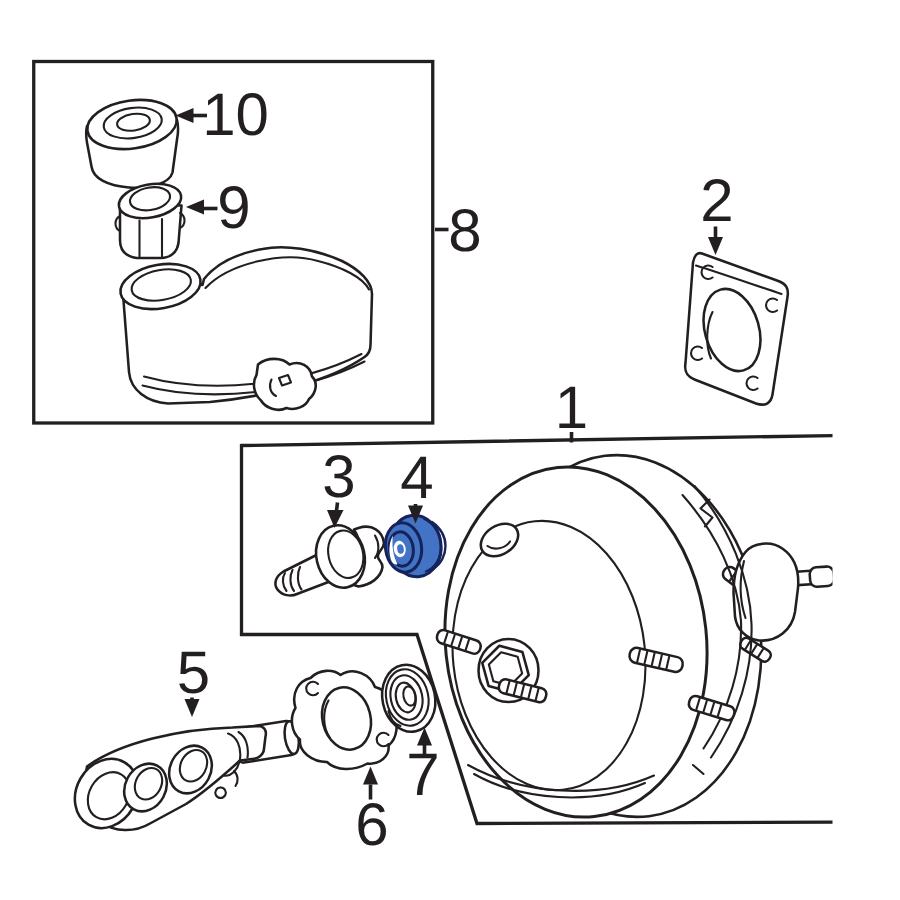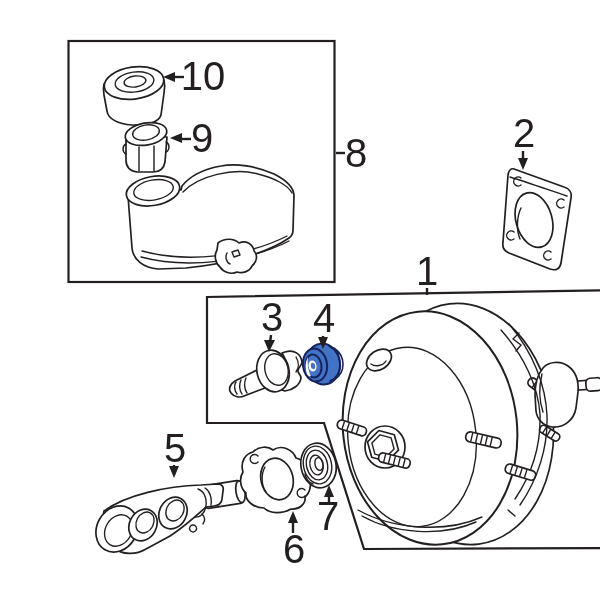--- a/index.html
+++ b/index.html
@@ -1,16 +1,16 @@
 <!DOCTYPE html>
 <html style="--background: #ffffff; --line: #231f20; --part_highlight_fill: #4273c5; --part_highlight_shade: #2d56a5; --part_highlight_outline: #15235a; --part_highlight_gleam: #ffffff;"><head>
 <meta charset="utf-8">
 <style>
   html,body{margin:0;padding:0;background:var(--background,#fff);}
-  .stage{width:555px;height:600px;position:relative;background:var(--background,#fff);overflow:hidden;padding-left:46px;}
+  .stage{width:555px;height:600px;position:relative;background:var(--background,#fff);overflow:hidden;}
   svg{display:block;}
   .s  {fill:#fff;stroke:var(--line,#231f20);stroke-width:1.7;stroke-linecap:round;stroke-linejoin:round;}
   .s2 {fill:#fff;stroke:var(--line,#231f20);stroke-width:2;stroke-linecap:round;stroke-linejoin:round;}
   .sn {fill:none;stroke:var(--line,#231f20);stroke-width:1.4;stroke-linecap:round;stroke-linejoin:round;}
   .box{fill:#fff;stroke:var(--line,#231f20);stroke-width:2.2;stroke-linejoin:miter;}
   .lbl{font-family:"Liberation Sans",sans-serif;font-size:40px;fill:var(--line,#231f20);}
   .ldr{fill:none;stroke:var(--line,#231f20);stroke-width:2.4;}
   .arr{fill:var(--line,#231f20);stroke:none;}
   .hl {fill:var(--part_highlight_fill,#4273c5);stroke:var(--part_highlight_outline,#15235a);stroke-width:2;stroke-linejoin:round;}
   .hln{fill:none;stroke:var(--part_highlight_outline,#15235a);stroke-width:1.6;stroke-linecap:round;}

